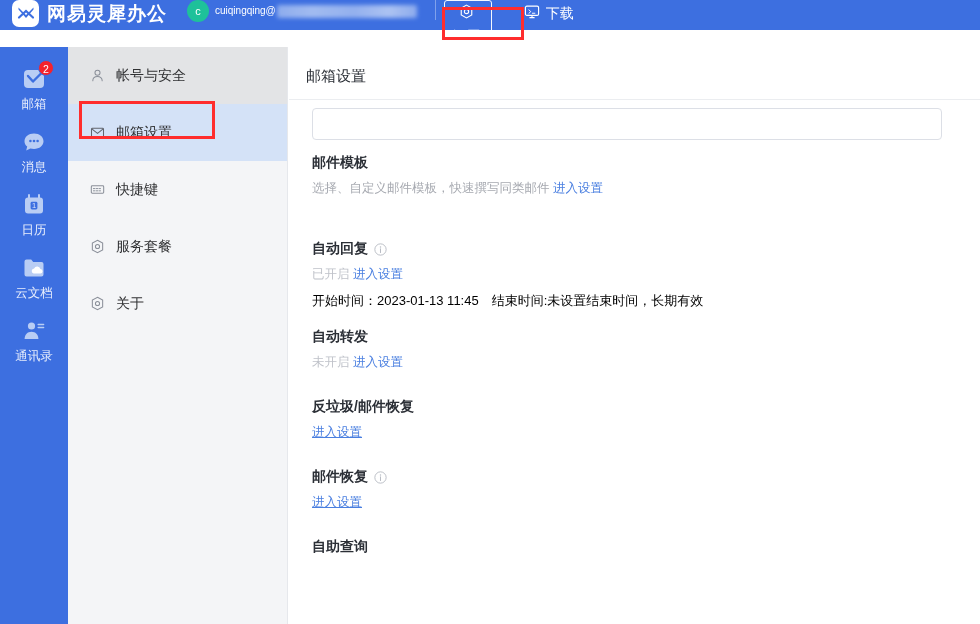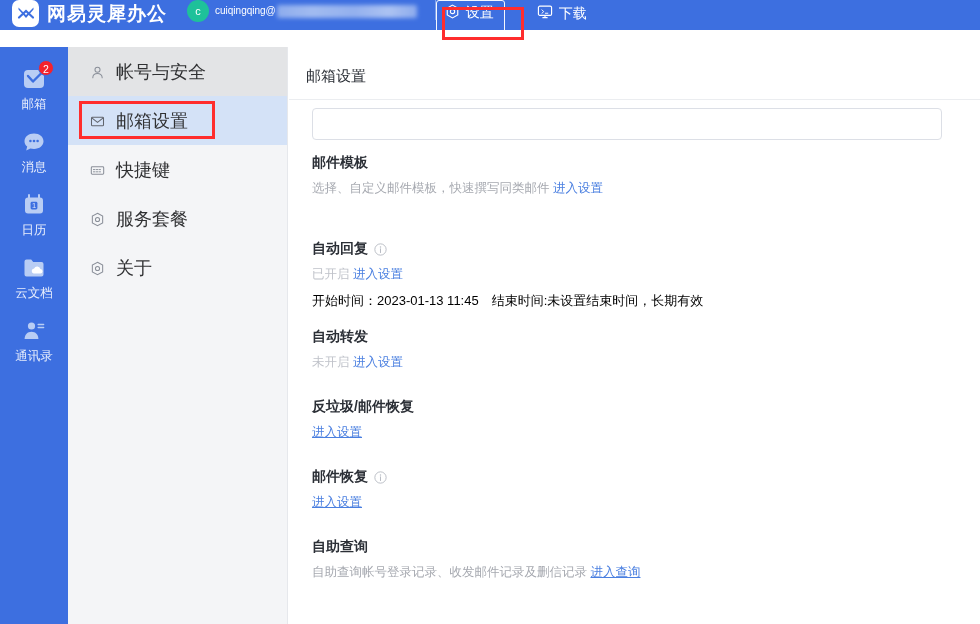--- a/index.html
+++ b/index.html
@@ -44,23 +44,23 @@
   }
   .hdr-divider {
     width: 1px; height: 20px; background: rgba(255,255,255,.35); margin-left: 18px;
   }
   .hdr-btn {
     display: flex; align-items: center; gap: 6px;
     color: #ffffff; font-size: 14px; white-space: nowrap;
     padding: 4px 8px;
   }
   #settings-btn {
-    margin-left: 0;
+    margin-left: 8px;
     border: 1px solid rgba(255,255,255,.95);
-    border-radius: 3px; padding: 3px 10px 19px 8px;
+    border-radius: 3px; padding: 3px 10px 19px 8px; flex-direction: column;
   }
   #download-btn { margin-left: 24px; }
 
   
   .annot-red {
     position: absolute; border: 3px solid #ff2d2d; pointer-events: none;
   }
   #annot-settings { left: 442px; top: 7px; width: 82px; height: 33px; }
   #annot-mailsettings { left: 79px; top: 101px; width: 136px; height: 38px; }
 
@@ -83,22 +83,22 @@
     font-size: 10.5px; line-height: 16px; text-align: center;
     border: 1.5px solid #3d6fe0;
   }
 
   
   .navpanel {
     position: absolute; left: 68px; top: 47px; width: 220px; height: 577px;
     background: #f4f5f7; border-right: 1px solid #e6e8ec;
   }
   .nav-item {
-    height: 49px; display: flex; align-items: center; padding-left: 22px; gap: 11px;
-    font-size: 18px; color: #303133; text-align: center;
+    height: 57px; display: flex; align-items: center; padding-left: 22px; gap: 11px;
+    font-size: 14px; color: #303133; text-align: center;
   }
   .nav-item.hovered { background: #e3e4e6; }
   .nav-item.selected { background: #d4e2f7; }
   .nav-ico { width: 15px; height: 15px; flex: 0 0 auto; color: #8a8f99; }
 
   
   .main {
     position: absolute; left: 289px; top: 47px; width: 691px; height: 577px;
     background: #ffffff;
   }
@@ -358,24 +358,20 @@
         </div>
         <div class="sec-sub">
           <span class="link u">进入设置</span>
         </div>
       </div>
 
       <div class="sec" style="top:438px;">
         <div class="sec-title">
           <span>自助查询</span>
         </div>
-        <div class="sec-sub">
-          <span>自助查询帐号登录记录、收发邮件记录及删信记录</span>
-          <span class="link u">进入查询</span>
-        </div>
       </div>
 
     </div>
   </div>
 
   <div class="annot-red" id="annot-settings"></div>
   <div class="annot-red" id="annot-mailsettings"></div>
 
 </div>
 

